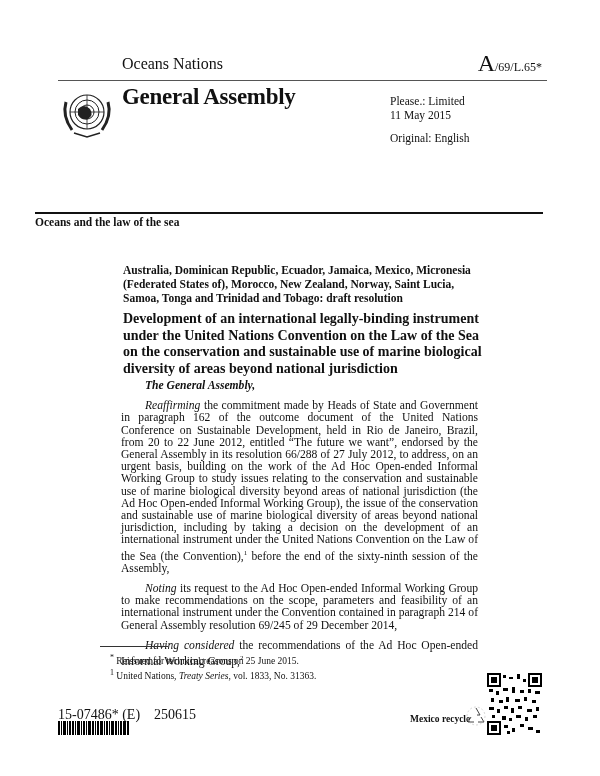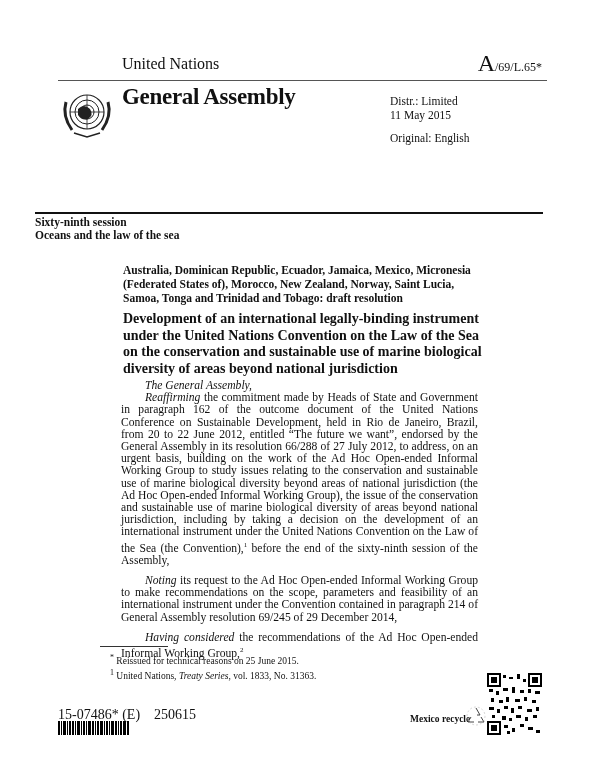--- a/index.html
+++ b/index.html
@@ -13,59 +13,58 @@
   .ga-title { left:122px; top:84px; font-size:23px; font-weight:bold; letter-spacing:-0.3px; }
   .distr { left:390px; top:94px; font-size:11.5px; line-height:14px; }
   .original { left:390px; top:132px; font-size:11.5px; }
   .rule-mid { left:35px; top:212px; width:508px; height:2px; background:#111; }
   .session { left:35px; top:216px; font-size:11.5px; line-height:13px; }
   .session .b { font-weight:bold; }
   .sponsors { left:123px; top:263px; width:360px; font-size:11.5px; font-weight:bold; line-height:14px; }
   .title { left:123px; top:311px; width:360px; font-size:14px; font-weight:bold; line-height:16.5px; }
   .body { left:121px; top:380px; width:357px; font-size:11.6px; line-height:12.2px; text-align:justify; }
   .body p { margin:0 0 8px 0; text-indent:24px; }
-  .body p.ga { margin-bottom:0; }
+  .body p.ga { margin-bottom:8px;font-weight:bold; }
   .fn-rule { left:100px; top:646px; width:68px; height:1px; background:#333; }
   .footnotes { left:110px; top:652px; font-size:9.5px; line-height:11px; }
   .footnotes a { color:#2b3fb5; text-decoration:none; }
   .docnum { left:58px; top:707px; font-size:14px; }
   .barcode { left:58px; top:721px; width:100px; height:14px; display:flex; gap:1px; }
   .barcode span { background:#000; height:14px; }
   .recycle { left:410px; top:714px; font-size:9.5px; font-weight:bold; }
   .recycle-icon { left:465px; top:705px; width:22px; height:22px; }
   .qr { left:487px; top:673px; width:55px; height:62px; }
 </style>
 </head>
 <body>
 
-<div class="abs un-label">United Nations</div>
+<div class="abs un-label">Oceans Nations</div>
 <div class="abs symbol"><span class="big">A</span><span>/69/L.65*</span></div>
 <div class="abs rule-top"></div>
 
 <svg class="abs emblem" viewBox="0 0 54 54">
   <circle cx="27" cy="25" r="17" fill="none" stroke="#222" stroke-width="1.2"></circle>
   <circle cx="27" cy="25" r="12" fill="none" stroke="#222" stroke-width="1"></circle>
   <circle cx="27" cy="25" r="7" fill="none" stroke="#222" stroke-width="1"></circle>
   <line x1="10" y1="25" x2="44" y2="25" stroke="#222" stroke-width="0.8"></line>
   <line x1="27" y1="8" x2="27" y2="42" stroke="#222" stroke-width="0.8"></line>
   <path d="M18 22 q6 -6 12 0 q4 6 -2 10 q-6 2 -10 -4z" fill="#222"></path>
   <path d="M6 15 q-4 14 6 28 M48 15 q4 14 -6 28" fill="none" stroke="#222" stroke-width="3"></path>
   <path d="M14 46 l13 4 l13 -4" fill="none" stroke="#222" stroke-width="1.5"></path>
 </svg>
 
 <div class="abs ga-title">General Assembly</div>
 <div class="abs distr">
-  <div>Distr.: Limited</div>
+  <div>Please.: Limited</div>
   <div>11 May 2015</div>
 </div>
 <div class="abs original">Original: English</div>
 
 <div class="abs rule-mid"></div>
 <div class="abs session">
-  <div class="b">Sixty-ninth session</div>
   <div class="b">Oceans and the law of the sea</div>
 </div>
 
 <div class="abs sponsors">Australia, Dominican Republic, Ecuador, Jamaica, Mexico, Micronesia (Federated States of), Morocco, New Zealand, Norway, Saint Lucia, Samoa, Tonga and Trinidad and Tobago: draft resolution</div>
 <div class="abs title">Development of an international legally-binding instrument under the United Nations Convention on the Law of the Sea on the conservation and sustainable use of marine biological diversity of areas beyond national jurisdiction</div>
 
 <div class="abs body">
   <p class="ga"><i>The General Assembly,</i></p>
   <p><i>Reaffirming</i><span> the commitment made by Heads of State and Government in paragraph 162 of the outcome document of the United Nations Conference on Sustainable Development, held in Rio de Janeiro, Brazil, from 20 to 22 June 2012, entitled “The future we want”, endorsed by the General Assembly in its resolution 66/288 of 27 July 2012, to address, on an urgent basis, building on the work of the Ad Hoc Open-ended Informal Working Group to study issues relating to the conservation and sustainable use of marine biological diversity beyond areas of national jurisdiction (the Ad Hoc Open-ended Informal Working Group), the issue of the conservation and sustainable use of marine biological diversity of areas beyond national jurisdiction, including by taking a decision on the development of an international instrument under the United Nations Convention on the Law of the Sea (the Convention),</span><sup style="font-size:7px">1</sup><span> before the end of the sixty-ninth session of the Assembly,</span></p>
   <p><i>Noting</i><span> its request to the Ad Hoc Open-ended Informal Working Group to make recommendations on the scope, parameters and feasibility of an international instrument under the Convention contained in paragraph 214 of General Assembly resolution 69/245 of 29 December 2014,</span></p>

